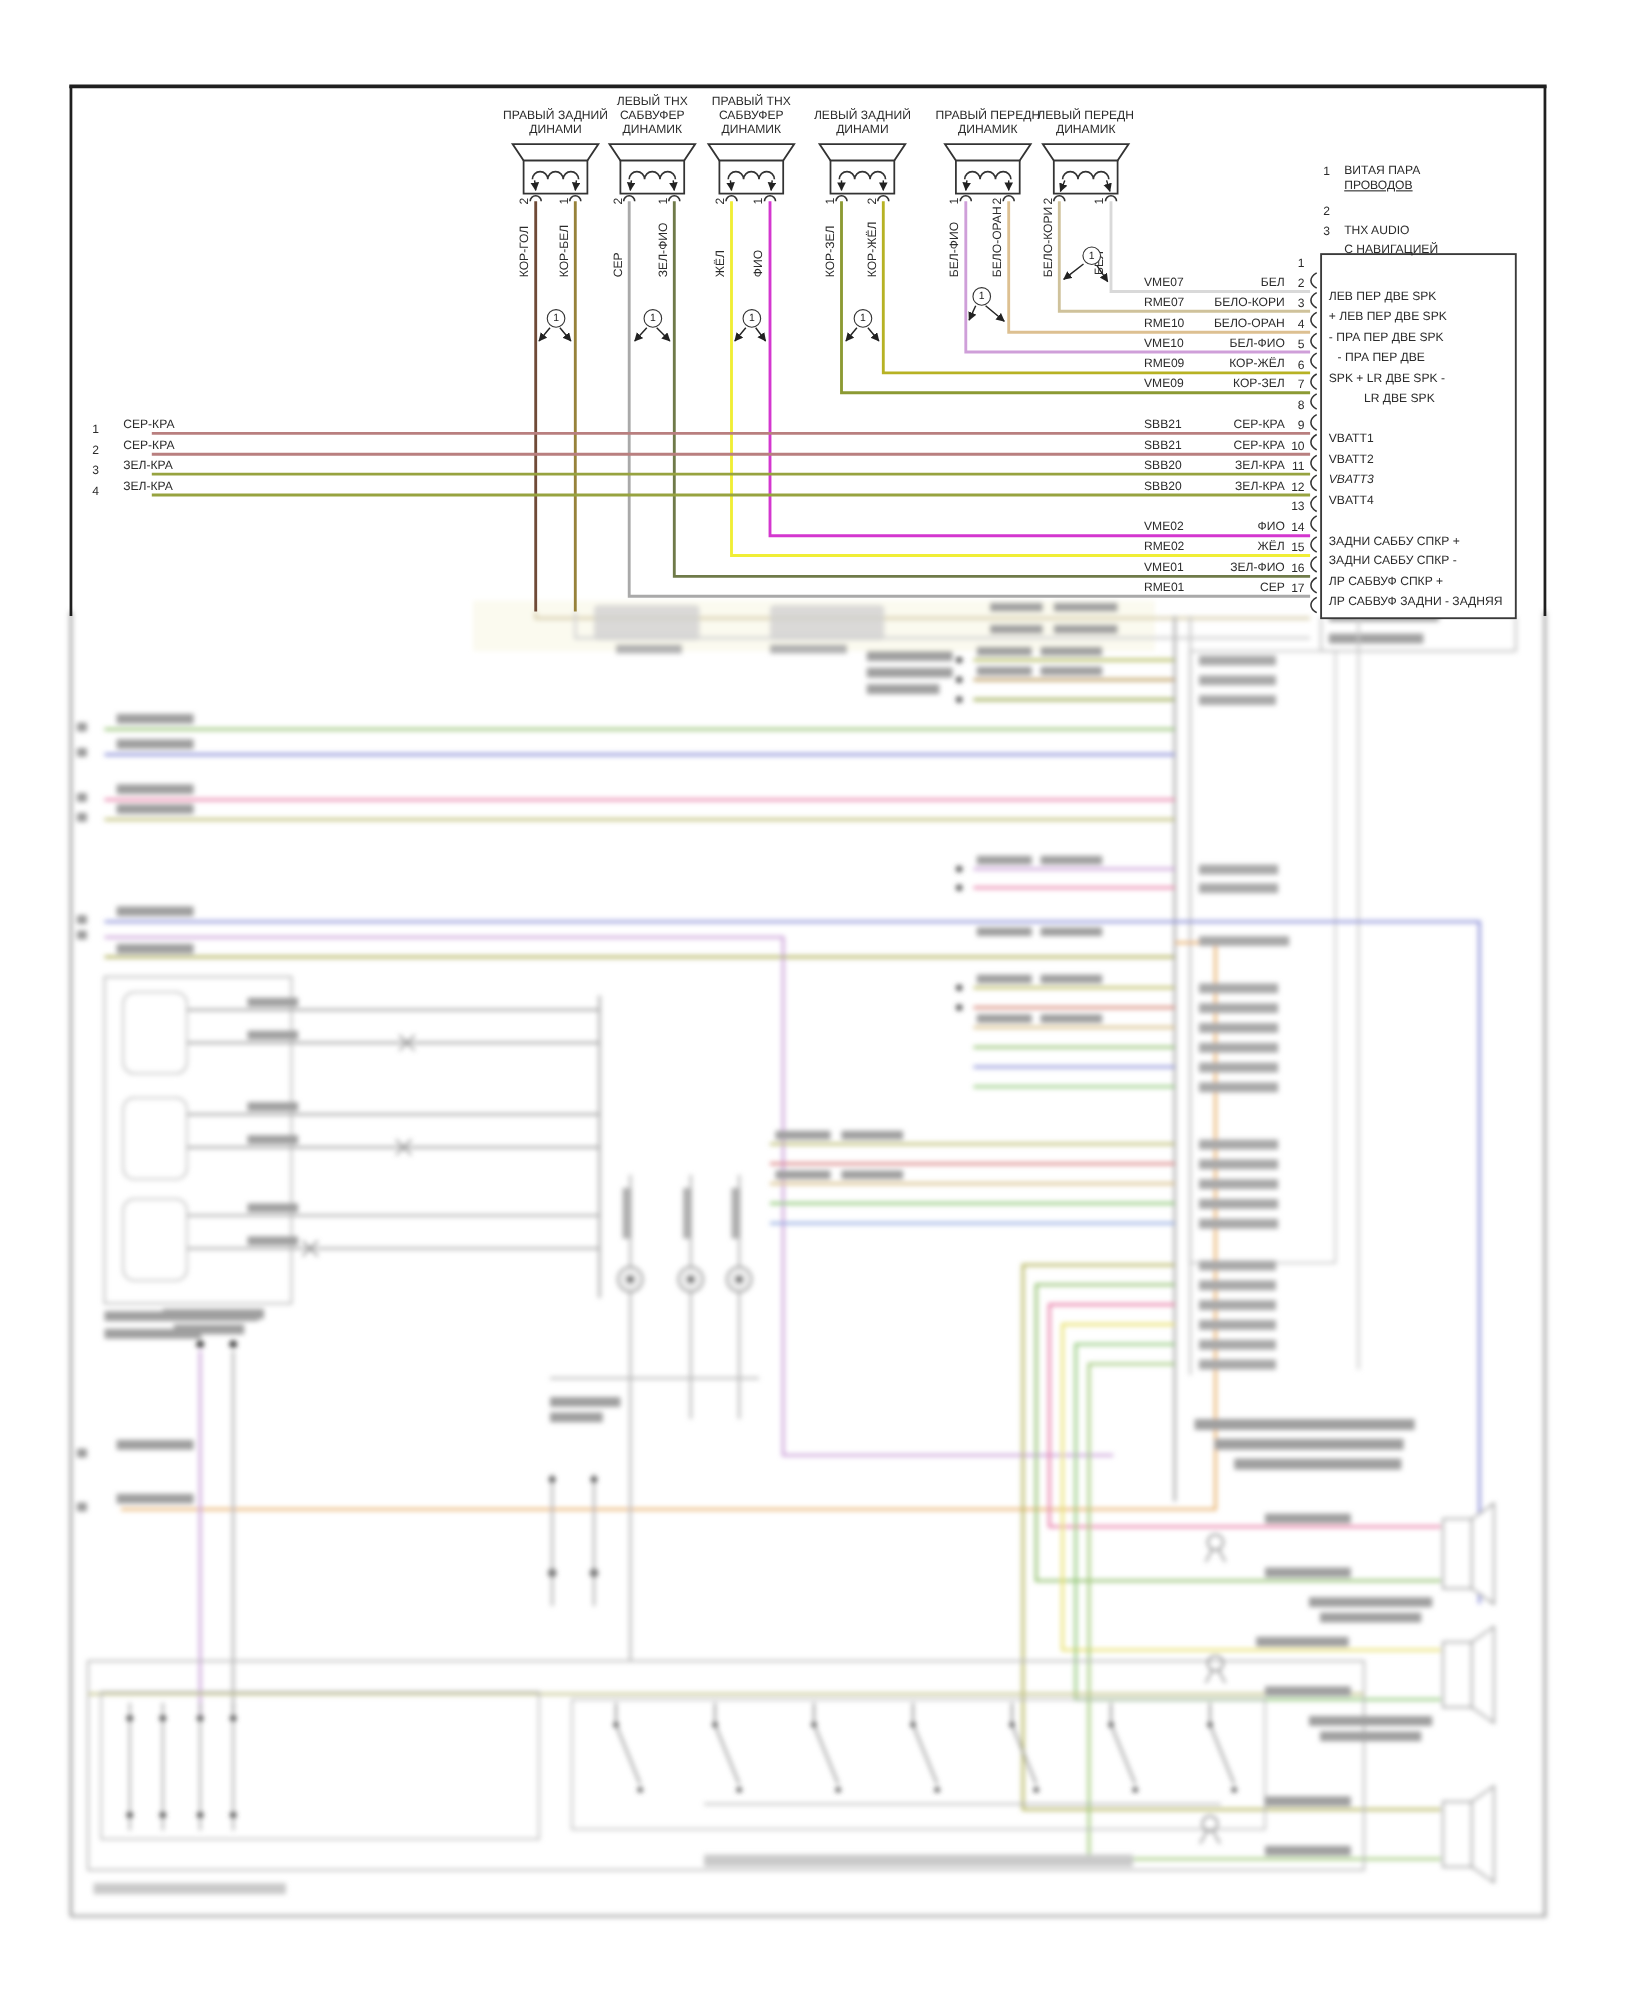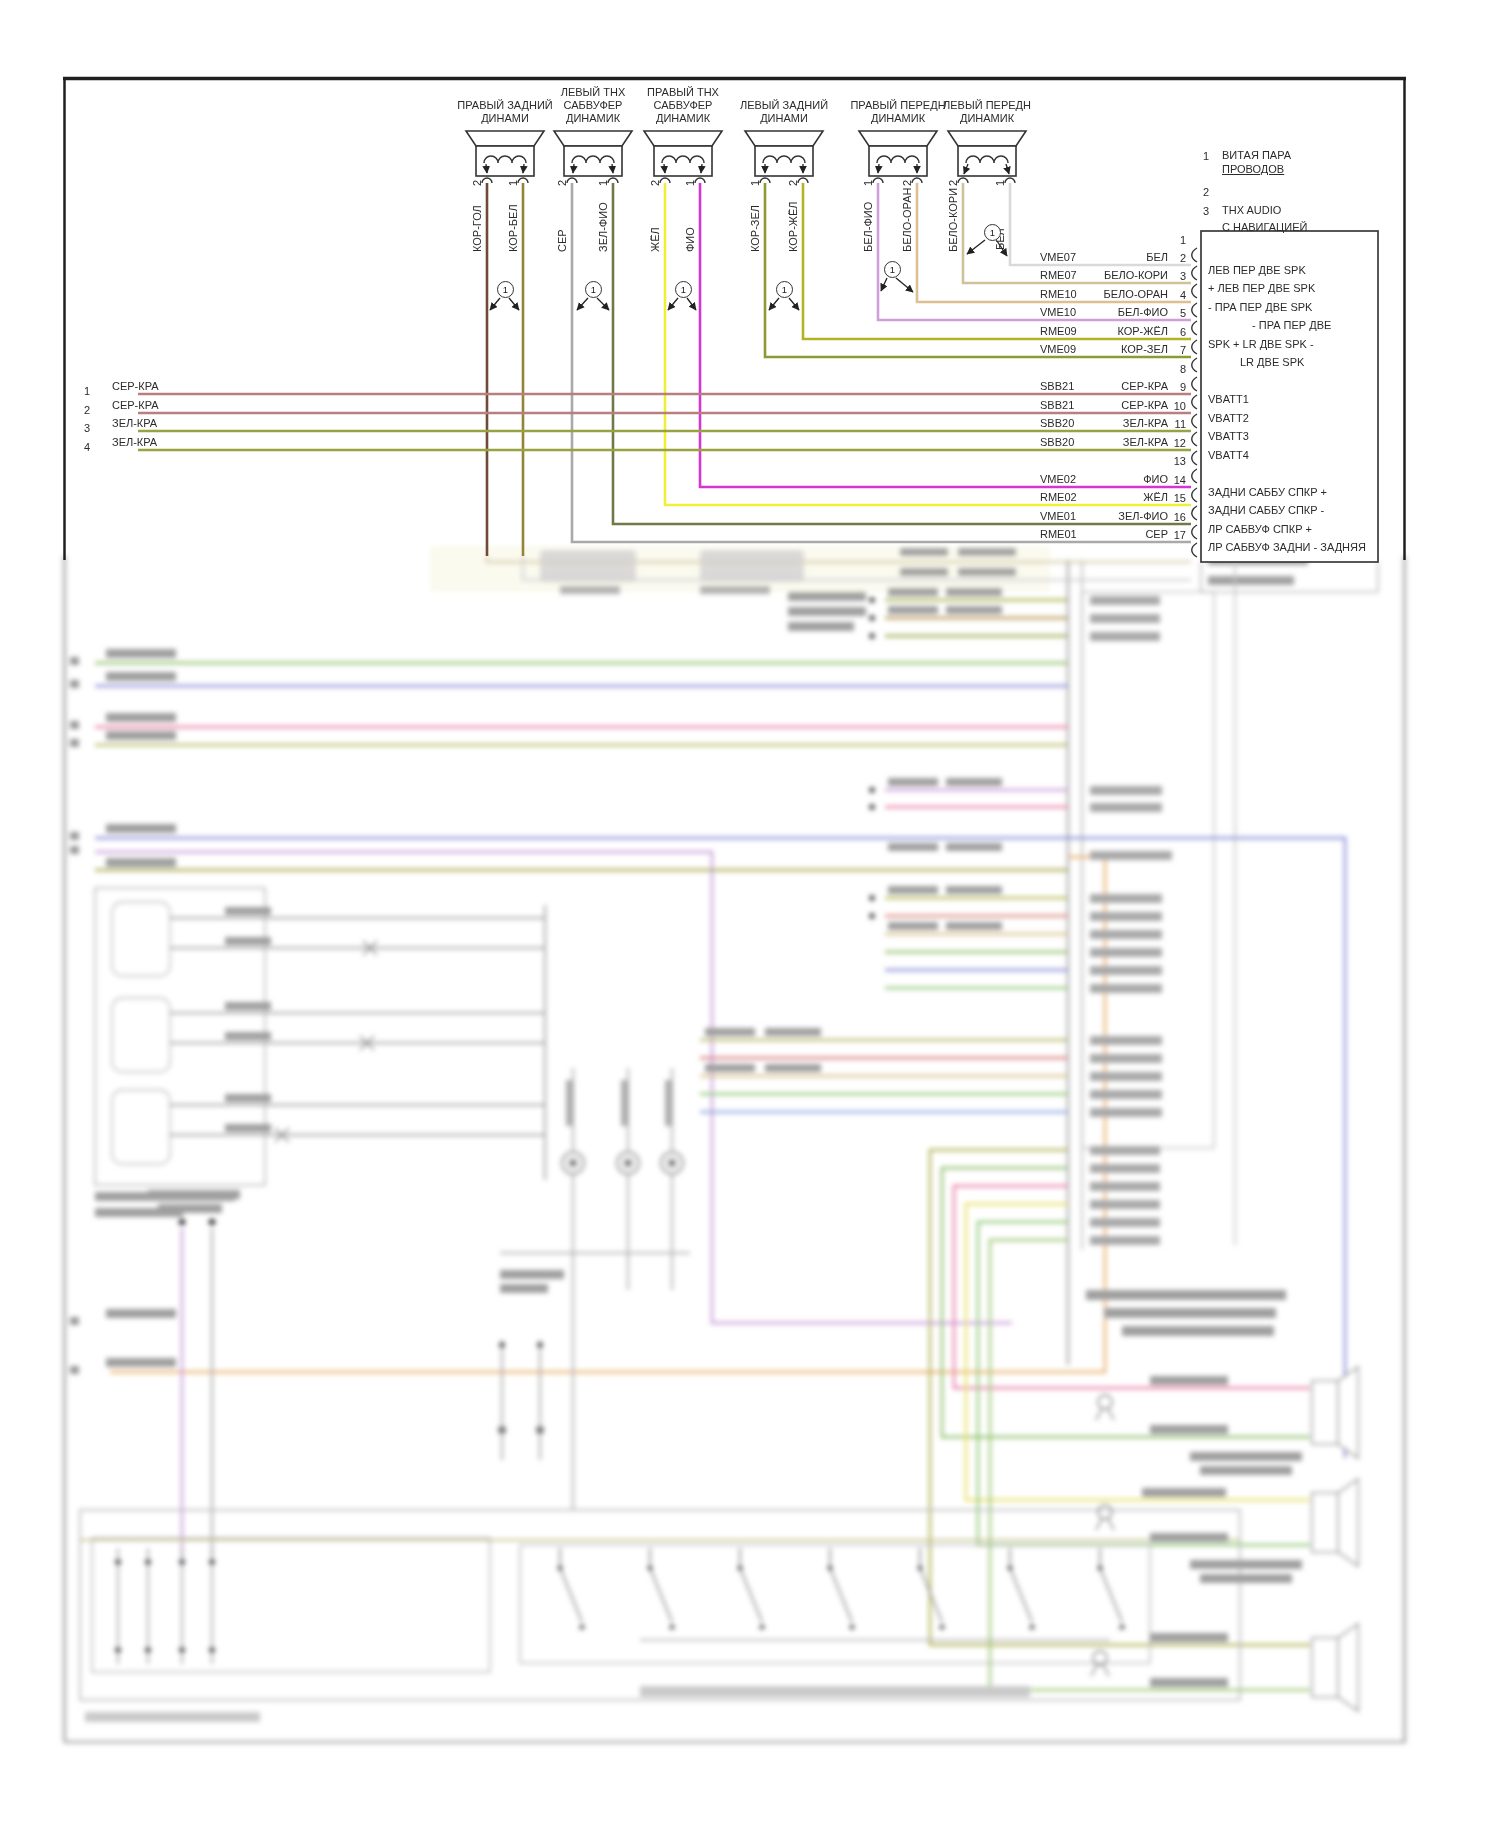--- a/index.html
+++ b/index.html
@@ -502,25 +502,25 @@
 <div class="lbl" style="left:1040px;top:491px;">RME02</div>
 <div class="lbl r" style="left:1098px;top:491px;width:70px;">ЖЁЛ</div>
 <div class="lbl" style="left:1040px;top:510px;">VME01</div>
 <div class="lbl r" style="left:1098px;top:510px;width:70px;">ЗЕЛ-ФИО</div>
 <div class="lbl" style="left:1040px;top:528px;">RME01</div>
 <div class="lbl r" style="left:1098px;top:528px;width:70px;">СЕР</div>
 
 <div class="lbl" style="left:1208px;top:264px;">ЛЕВ ПЕР ДВЕ SPK</div>
 <div class="lbl" style="left:1208px;top:282px;">+ ЛЕВ ПЕР ДВЕ SPK</div>
 <div class="lbl" style="left:1208px;top:301px;">- ПРА ПЕР ДВЕ SPK</div>
-<div class="lbl" style="left:1252px;top:319px;text-align:right;">- ПРА ПЕР ДВЕ</div>
+<div class="lbl" style="left:1216px;top:319px;text-align:right;">- ПРА ПЕР ДВЕ</div>
 <div class="lbl" style="left:1208px;top:338px;">SPK + LR ДВЕ SPK -</div>
 <div class="lbl" style="left:1208px;top:356px;padding-left:32px;">LR ДВЕ SPK</div>
 <div class="lbl" style="left:1208px;top:393px;">VBATT1</div>
 <div class="lbl" style="left:1208px;top:412px;">VBATT2</div>
-<div class="lbl" style="left:1208px;top:430px;">VBATT3</div>
+<div class="lbl" style="left:1208px;top:430px;font-style:italic;">VBATT3</div>
 <div class="lbl" style="left:1208px;top:449px;">VBATT4</div>
 <div class="lbl" style="left:1208px;top:486px;">ЗАДНИ САББУ СПКР +</div>
 <div class="lbl" style="left:1208px;top:504px;">ЗАДНИ САББУ СПКР -</div>
 <div class="lbl" style="left:1208px;top:523px;">ЛР САБВУФ СПКР +</div>
 <div class="lbl" style="left:1208px;top:541px;">ЛР САБВУФ ЗАДНИ - ЗАДНЯЯ</div>
 
 </div>
 
 </body></html>

